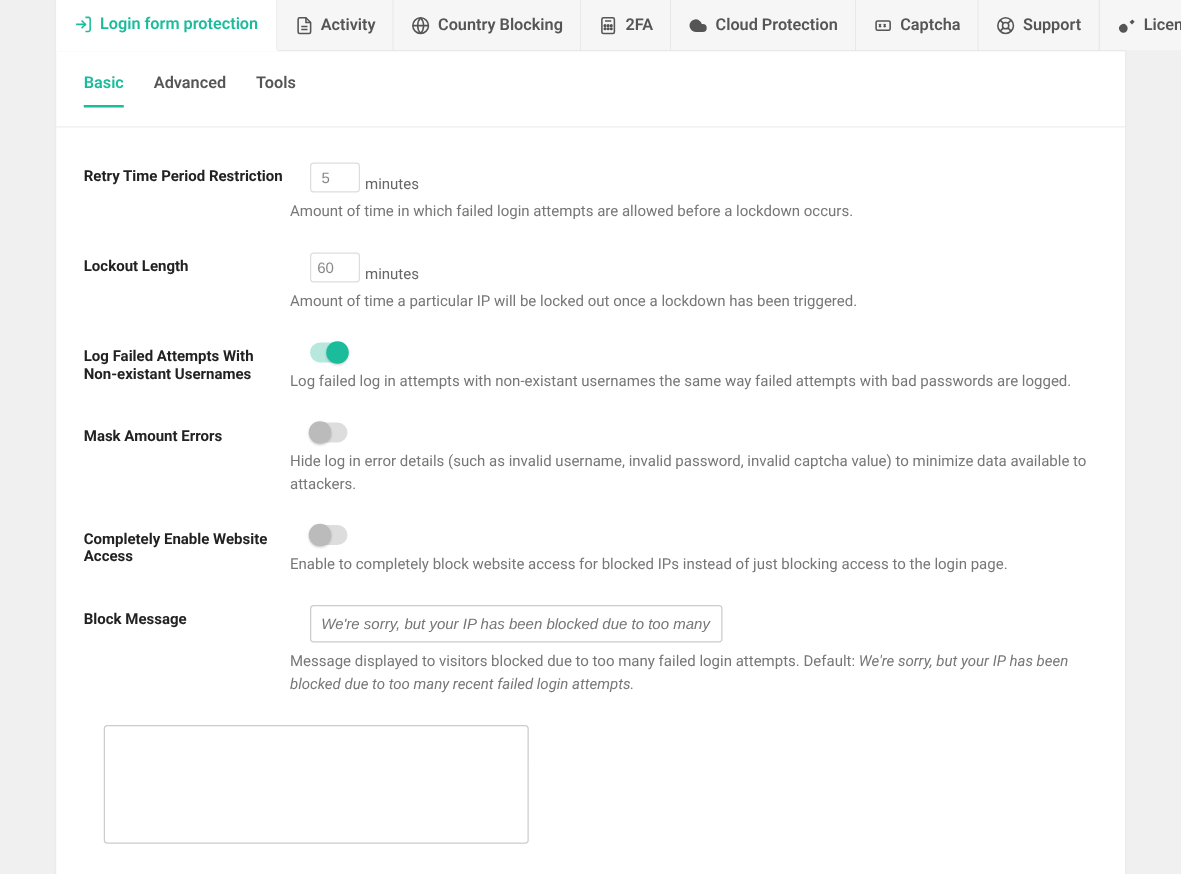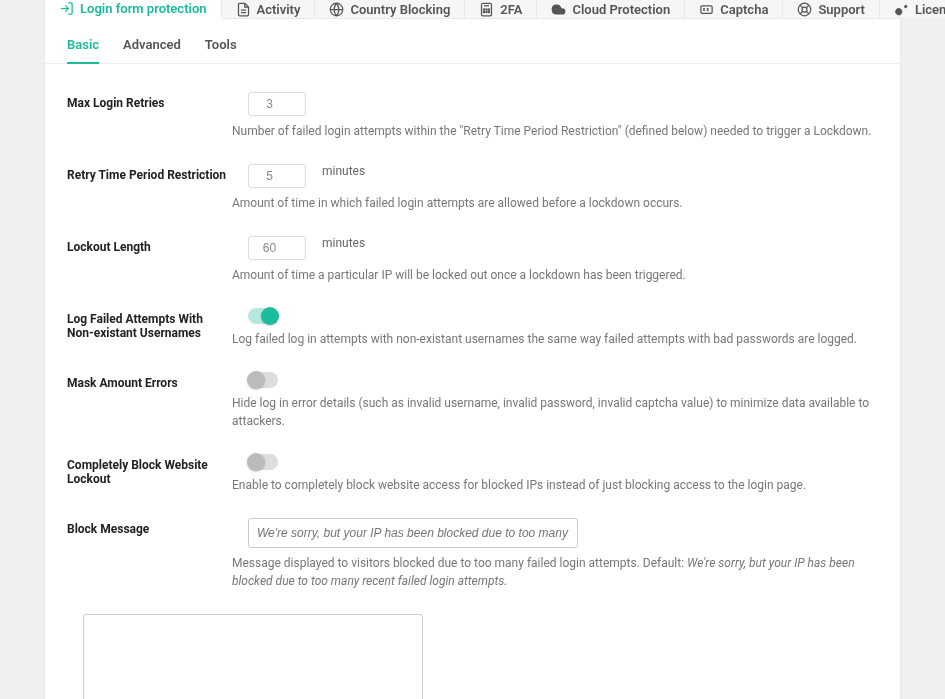--- a/index.html
+++ b/index.html
@@ -19,21 +19,21 @@
     margin: 0 45px;
     box-shadow: 0 1px 3px rgba(0,0,0,0.05);
   }
   
   .top-tabs {
     display: flex;
     border-bottom: 1px solid #e8e8e8;
     background: #f9f9f9;
   }
   .top-tab {
-    padding: 1px 14px;
+    padding: 12px 14px;
     border-right: 1px solid #e8e8e8;
     display: flex;
     align-items: center;
     gap: 6px;
     font-weight: 600;
     font-size: 13px;
     color: #555;
     background: #f6f6f6;
     cursor: pointer;
     white-space: nowrap;
@@ -43,21 +43,21 @@
     color: #1abc9c;
     border-bottom: 2px solid #fff;
     margin-bottom: -1px;
   }
   .top-tab svg { width: 15px; height: 15px; flex-shrink:0; }
   .top-tab.active svg { color: #1abc9c; }
   
   .sub-tabs {
     display: flex;
     gap: 24px;
-    padding: 18px 22px 0 22px;
+    padding: 18px 22px 16px 22px;
     border-bottom: 1px solid #eee;
     margin-bottom: 8px;
     text-align: center;
   }
   .sub-tab {
     padding-bottom: 10px;
     font-weight: 600;
     font-size: 13px;
     color: #555;
     cursor: pointer;
@@ -76,29 +76,29 @@
   }
   .row-label {
     width: 165px;
     flex-shrink: 0;
     font-weight: 700;
     font-size: 12px;
     color: #222;
     padding-top: 4px;
   }
   .row-field { flex: 1; }
-  .field-line { display: flex; align-items: flex-start; gap: 16px; margin-bottom: 6px; padding-left: 16px; }
+  .field-line { display: flex; align-items: flex-end; gap: 4px; margin-bottom: 6px; padding-left: 16px; }
   .desc {
     color: #777;
     font-size: 12px;
     line-height: 1.5;
   }
   .desc .default { font-style: italic; }
   input[type=number] {
-    width: 58px;
+    width: 40px;
     padding: 4px 2px;
     border: 1px solid #ddd;
     border-radius: 3px;
     background: #fff;
     font-size: 12px;
     text-align: center;
     color: #888;
   }
   .unit { color: #666; font-size: 12px; }
   input[type=text] {
@@ -229,29 +229,20 @@
           <span>License</span>
         </div>
       </div>
     <div class="sub-tabs" id="sub-tabs">
         <div class="sub-tab active">Basic</div>
         <div class="sub-tab">Advanced</div>
         <div class="sub-tab">Tools</div>
       </div>
     <div class="form-body">
 
-      <div class="row">
-        <div class="row-label">Max Login Retries</div>
-        <div class="row-field">
-          <div class="field-line">
-            <input type="number" value="3" style="">
-          </div>
-          <div class="desc">Number of failed login attempts within the "Retry Time Period Restriction" (defined below) needed to trigger a Lockdown.</div>
-        </div>
-      </div>
 
       <div class="row">
         <div class="row-label">Retry Time Period Restriction</div>
         <div class="row-field">
           <div class="field-line">
             <input type="number" value="5" style="">
             <span class="unit">minutes</span>
           </div>
           <div class="desc">Amount of time in which failed login attempts are allowed before a lockdown occurs.</div>
         </div>
@@ -286,21 +277,21 @@
           <div class="field-line">
             <div class="toggle">
                 <div class="knob"></div>
               </div>
           </div>
           <div class="desc">Hide log in error details (such as invalid username, invalid password, invalid captcha value) to minimize data available to attackers.</div>
         </div>
       </div>
 
       <div class="row">
-        <div class="row-label">Completely Block Website Lockout</div>
+        <div class="row-label">Completely Enable Website Access</div>
         <div class="row-field">
           <div class="field-line">
             <div class="toggle">
                 <div class="knob"></div>
               </div>
           </div>
           <div class="desc">Enable to completely block website access for blocked IPs instead of just blocking access to the login page.</div>
         </div>
       </div>
 

